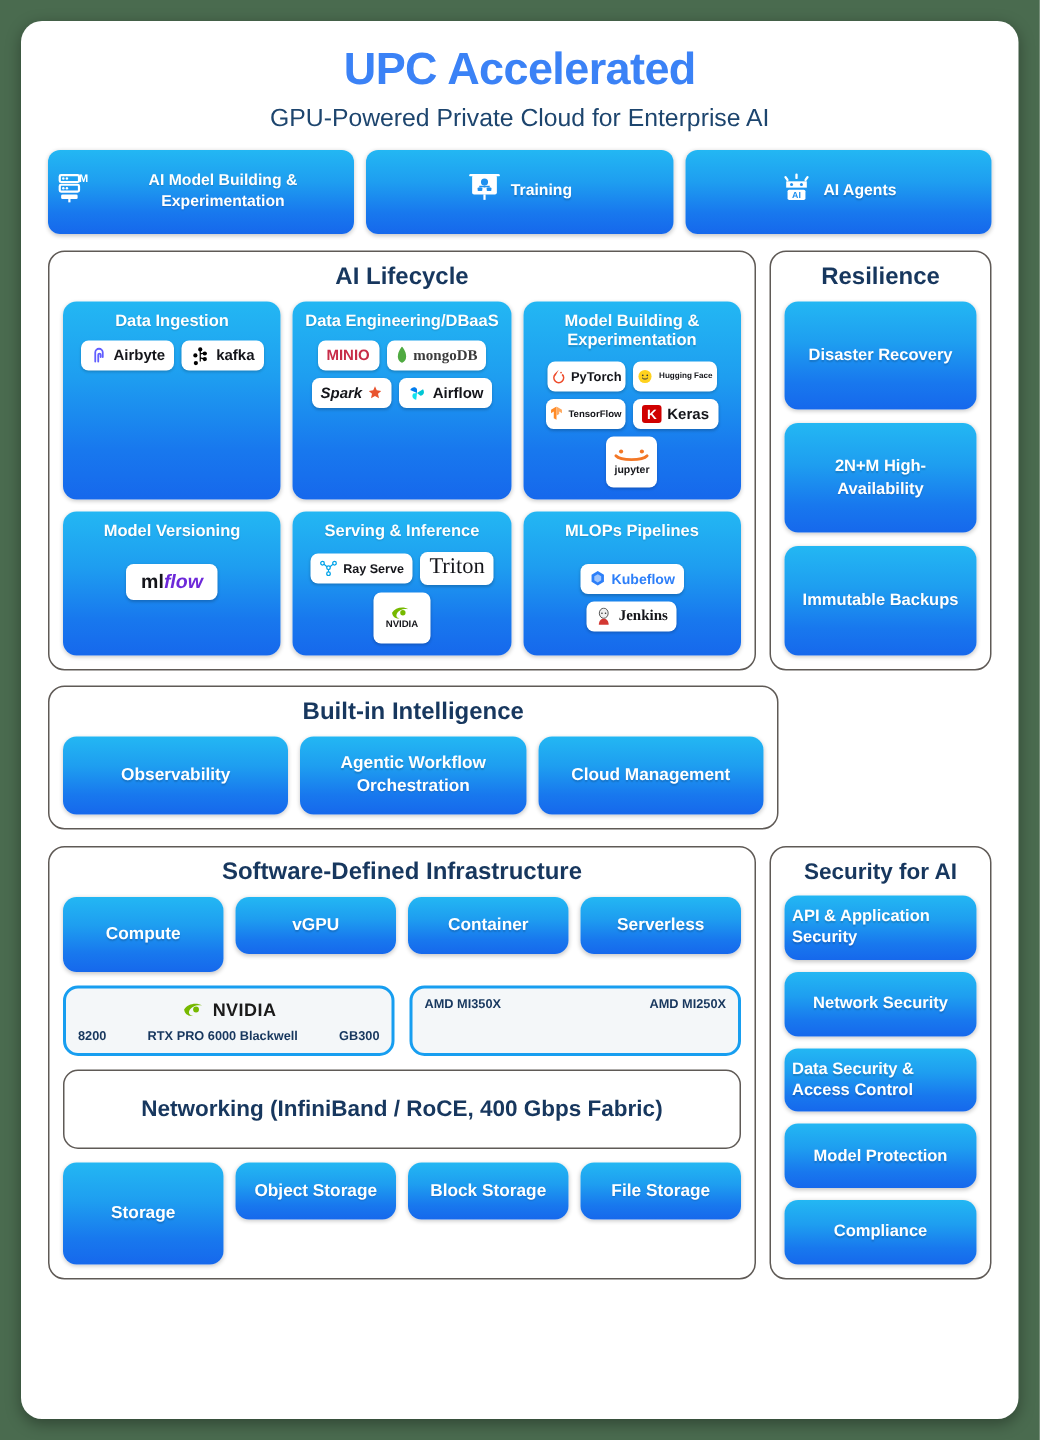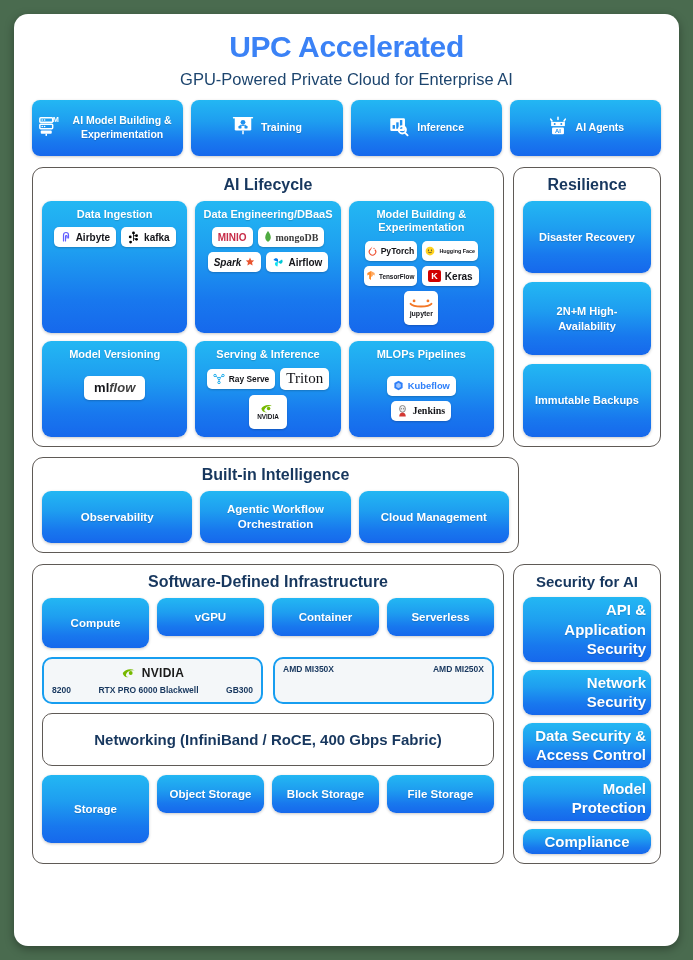--- a/index.html
+++ b/index.html
@@ -171,21 +171,21 @@
     display: flex; align-items: center; justify-content: center;
     font-size: 11.5px; font-weight: bold; border-radius: 9px;
     text-shadow: 0 1px 1px rgba(0,0,0,0.17);
   }
   .storage-pill.big { height: 68px; }
 
   .sec-stack { display: flex; flex-direction: column; gap: 8px; flex: 1 1 auto; }
   .sec-item {
     flex: 1 1 0;
     display: flex; align-items: center; justify-content: center;
-    text-align: right; font-size: 15px; font-weight: bold;
+    text-align: left; font-size: 11px; font-weight: bold;
     line-height: 1.3; padding: 3px 5px; border-radius: 9px;
     text-shadow: 0 1px 1px rgba(0,0,0,0.17);
   }
   .cols { display: flex; gap: 9px; align-items: stretch; }
 </style>
 </head>
 <body>
 
 <div class="page">
 
@@ -219,33 +219,20 @@
           <rect x="7" y="12" width="3.4" height="2.6" rx="0.6" fill="#1e90ef"></rect>
           <rect x="13.6" y="12" width="3.4" height="2.6" rx="0.6" fill="#1e90ef"></rect>
           <path d="M12 10.6v1.4M8.7 12v-0.7h6.6v0.7" stroke="#1e90ef" stroke-width="1"></path>
           <rect x="11.2" y="17" width="1.6" height="4" fill="#fff"></rect>
           <path d="M1.8 3h20.4" stroke="#fff" stroke-width="1.8" stroke-linecap="round"></path>
         </svg>
       </span>
       <span class="nav-label">Training</span>
     </div>
 
-    <div class="nav-btn grad">
-      <span class="nav-icon">
-        <svg width="22" height="22" viewBox="0 0 24 24" fill="none">
-          <rect x="2.5" y="3.5" width="16" height="14" rx="1.4" fill="#fff"></rect>
-          <rect x="5" y="11" width="2.6" height="4" fill="#1e90ef"></rect>
-          <rect x="9" y="8" width="2.6" height="7" fill="#1e90ef"></rect>
-          <rect x="13" y="5.5" width="2.6" height="9.5" fill="#1e90ef"></rect>
-          <circle cx="15.6" cy="16.2" r="4" fill="none" stroke="#fff" stroke-width="2"></circle>
-          <path d="M18.4 19.2l3 3" stroke="#fff" stroke-width="2" stroke-linecap="round"></path>
-        </svg>
-      </span>
-      <span class="nav-label">Inference</span>
-    </div>
 
     <div class="nav-btn grad">
       <span class="nav-icon">
         <svg width="22" height="22" viewBox="0 0 24 24" fill="none">
           <path d="M4 4.5l1.4 2M12 2.6v2.4M20 4.5l-1.4 2" stroke="#fff" stroke-width="1.7" stroke-linecap="round"></path>
           <path d="M4.5 7.5h15v4.6h-15z" fill="#fff"></path>
           <circle cx="8.4" cy="9.8" r="1.1" fill="#1e90ef"></circle>
           <circle cx="15.6" cy="9.8" r="1.1" fill="#1e90ef"></circle>
           <rect x="5.5" y="13.6" width="13" height="7.4" rx="1.2" fill="#fff"></rect>
           <text x="12" y="19.4" font-size="6.4" font-weight="bold" fill="#1e90ef" text-anchor="middle" font-family="Liberation Sans">AI</text>
@@ -351,21 +338,21 @@
               </svg>
               <span class="chip-txt" style="font-size:7px;margin-top:-3px">jupyter</span>
             </span>
           </div>
         </div>
 
         <div class="lc-card grad">
           <div class="lc-head">Model Versioning</div>
           <div class="chips" style="margin-top:8px">
             <span class="chip" style="height:24px;padding:2px 10px">
-              <span class="chip-txt" style="font-size:13px">ml<span style="color:#404040;font-style:italic">flow</span></span>
+              <span class="chip-txt" style="font-size:13px">ml<span style="color:#6d28d9;font-style:italic">flow</span></span>
             </span>
           </div>
         </div>
 
         <div class="lc-card grad">
           <div class="lc-head">Serving &amp; Inference</div>
           <div class="chips">
             <span class="chip">
               <svg width="12" height="11" viewBox="0 0 24 22">
                 <circle cx="4" cy="5" r="2.4" fill="none" stroke="#00a2e8" stroke-width="1.7"></circle>

